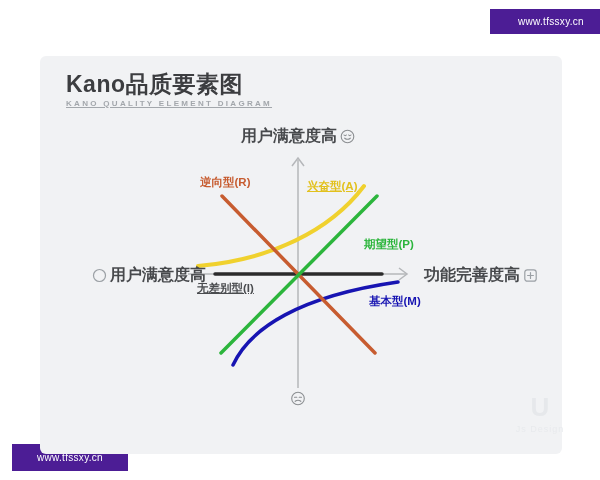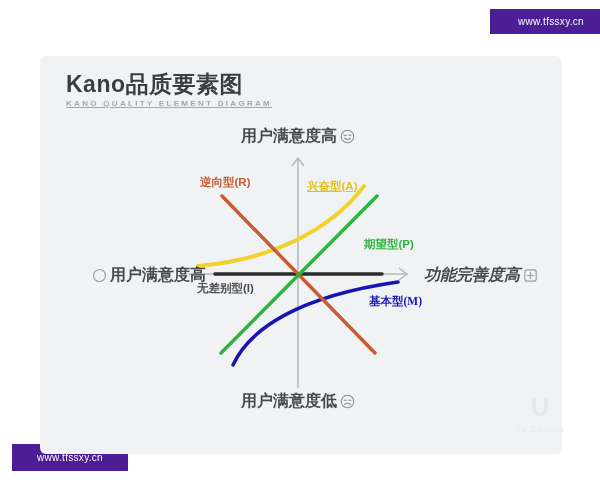--- a/index.html
+++ b/index.html
@@ -44,30 +44,30 @@
   .chart { position:absolute; inset:0; }
   .chart svg.plot { position:absolute; left:0; top:0; }
 
   .axis-label {
     position:absolute; display:flex; align-items:center; gap:3px;
     font-size:16px; font-weight:600; color:#47494c; white-space:nowrap;
   }
   .axis-label.top    { left:258px; top:70px;  transform:translateX(-50%); }
   .axis-label.bottom { left:258px; top:335px; transform:translateX(-50%); }
   .axis-label.left   { left:52px;  top:209px; }
-  .axis-label.right  { left:384px; top:209px;font-style:italic; }
+  .axis-label.right  { left:384px; top:209px; }
   .axis-label svg { display:block; }
 
   .curve-label {
     position:absolute; font-size:11.5px; font-weight:600; white-space:nowrap;
   }
   .lbl-r { left:160px; top:119px; }
   .lbl-a { left:267px; top:123px; }
   .lbl-p { left:324px; top:157px; }
-  .lbl-m { left:329px; top:238px;font-family:Liberation Serif, serif; }
+  .lbl-m { left:329px; top:238px; }
   .lbl-i { left:157px; top:225px; }
 
   .logo {
     position:absolute; left:452px; top:338px; width:96px;
     text-align:center; user-select:none;
   }
   .logo .glyph { font-size:26px; font-weight:700; color:#e6e8eb; line-height:1; }
   .logo .name  { margin-top:4px; font-size:9px; letter-spacing:1px; color:#e8eaed; }
 </style>
 </head>
@@ -107,21 +107,20 @@
 
       <div class="axis-label top">
         <span>用户满意度高</span>
         <svg width="15" height="15" viewBox="0 0 15 15">
           <circle cx="7.5" cy="7.5" r="6.3" fill="none" stroke="#8b8e91" stroke-width="1.1"></circle>
           <path d="M4,6 q1.2,1.3 2.4,0 M8.6,6 q1.2,1.3 2.4,0 M4.7,9.2 q2.8,2.2 5.6,0" fill="none" stroke="#8b8e91" stroke-width="1.1" stroke-linecap="round"></path>
         </svg>
       </div>
 
       <div class="axis-label bottom">
-        <span>用户满意度低</span>
         <svg width="15" height="15" viewBox="0 0 15 15">
           <circle cx="7.5" cy="7.5" r="6.3" fill="none" stroke="#8b8e91" stroke-width="1.1"></circle>
           <path d="M4,6.3 h2.3 M8.7,6.3 h2.3 M4.7,10.3 q2.8,-2.2 5.6,0" fill="none" stroke="#8b8e91" stroke-width="1.1" stroke-linecap="round"></path>
         </svg>
       </div>
 
       <div class="axis-label left">
         <svg width="15" height="15" viewBox="0 0 15 15">
           <circle cx="7.5" cy="7.5" r="6" fill="none" stroke="#9ba0a5" stroke-width="1.2"></circle>
         </svg>
@@ -133,21 +132,21 @@
         <svg width="15" height="15" viewBox="0 0 15 15">
           <rect x="1.8" y="1.8" width="11.4" height="11.4" rx="2.5" fill="none" stroke="#9ba0a5" stroke-width="1.2"></rect>
           <path d="M7.5,4.6 V10.4 M4.6,7.5 H10.4" fill="none" stroke="#9ba0a5" stroke-width="1.2" stroke-linecap="round"></path>
         </svg>
       </div>
 
       <div class="curve-label lbl-r" style="color: rgb(199, 92, 48); text-align: center;">逆向型(R)</div>
       <div class="curve-label lbl-a" style="color: rgb(226, 193, 29); text-decoration: underline;">兴奋型(A)</div>
       <div class="curve-label lbl-p" style="color: rgb(44, 181, 60); margin-top: 24px;">期望型(P)</div>
       <div class="curve-label lbl-m" style="color: rgb(23, 20, 178);">基本型(M)</div>
-      <div class="curve-label lbl-i" style="color: rgb(74, 76, 79);">无差别型(I)</div>
+      <div class="curve-label lbl-i" style="color: rgb(74, 76, 79); text-decoration: underline;">无差别型(I)</div>
 
     </div>
 
     <div class="logo">
       <div class="glyph">U</div>
       <div class="name">Js Design</div>
     </div>
 
   </div>
 </div>

